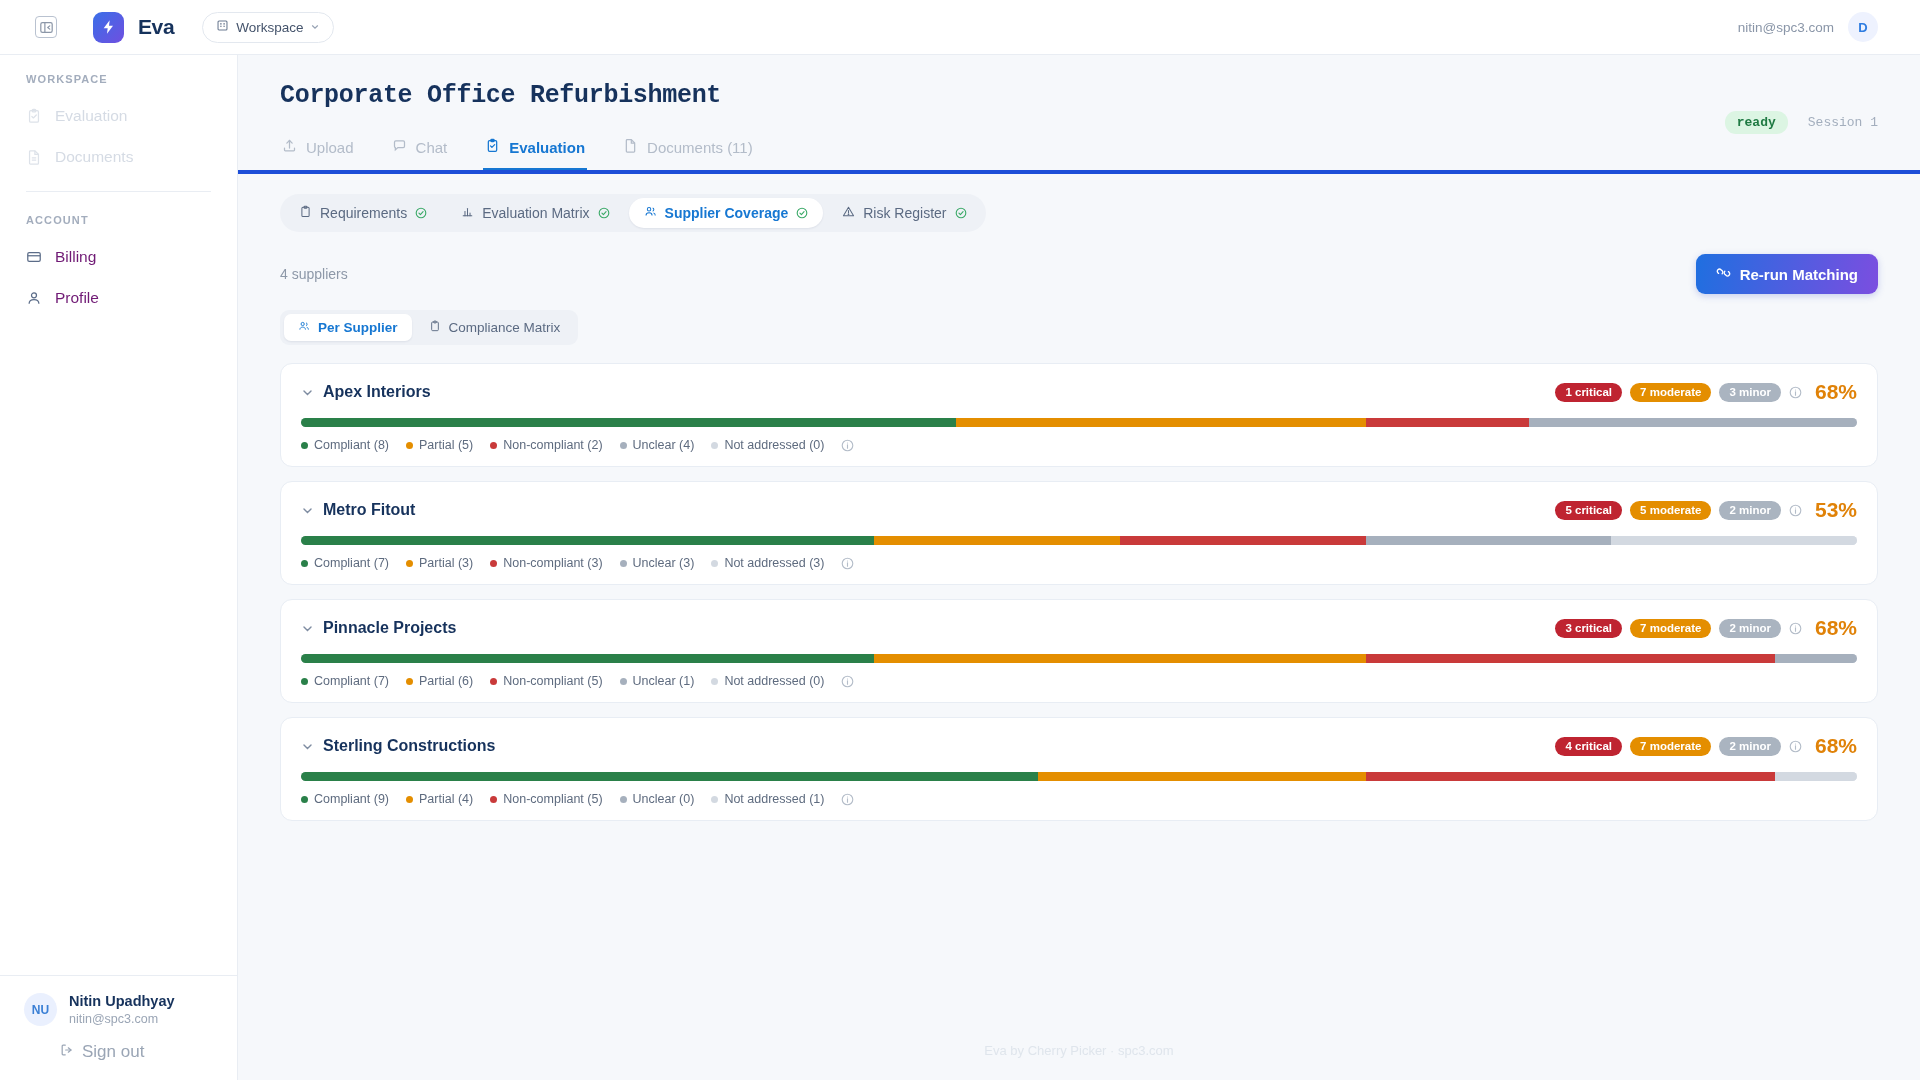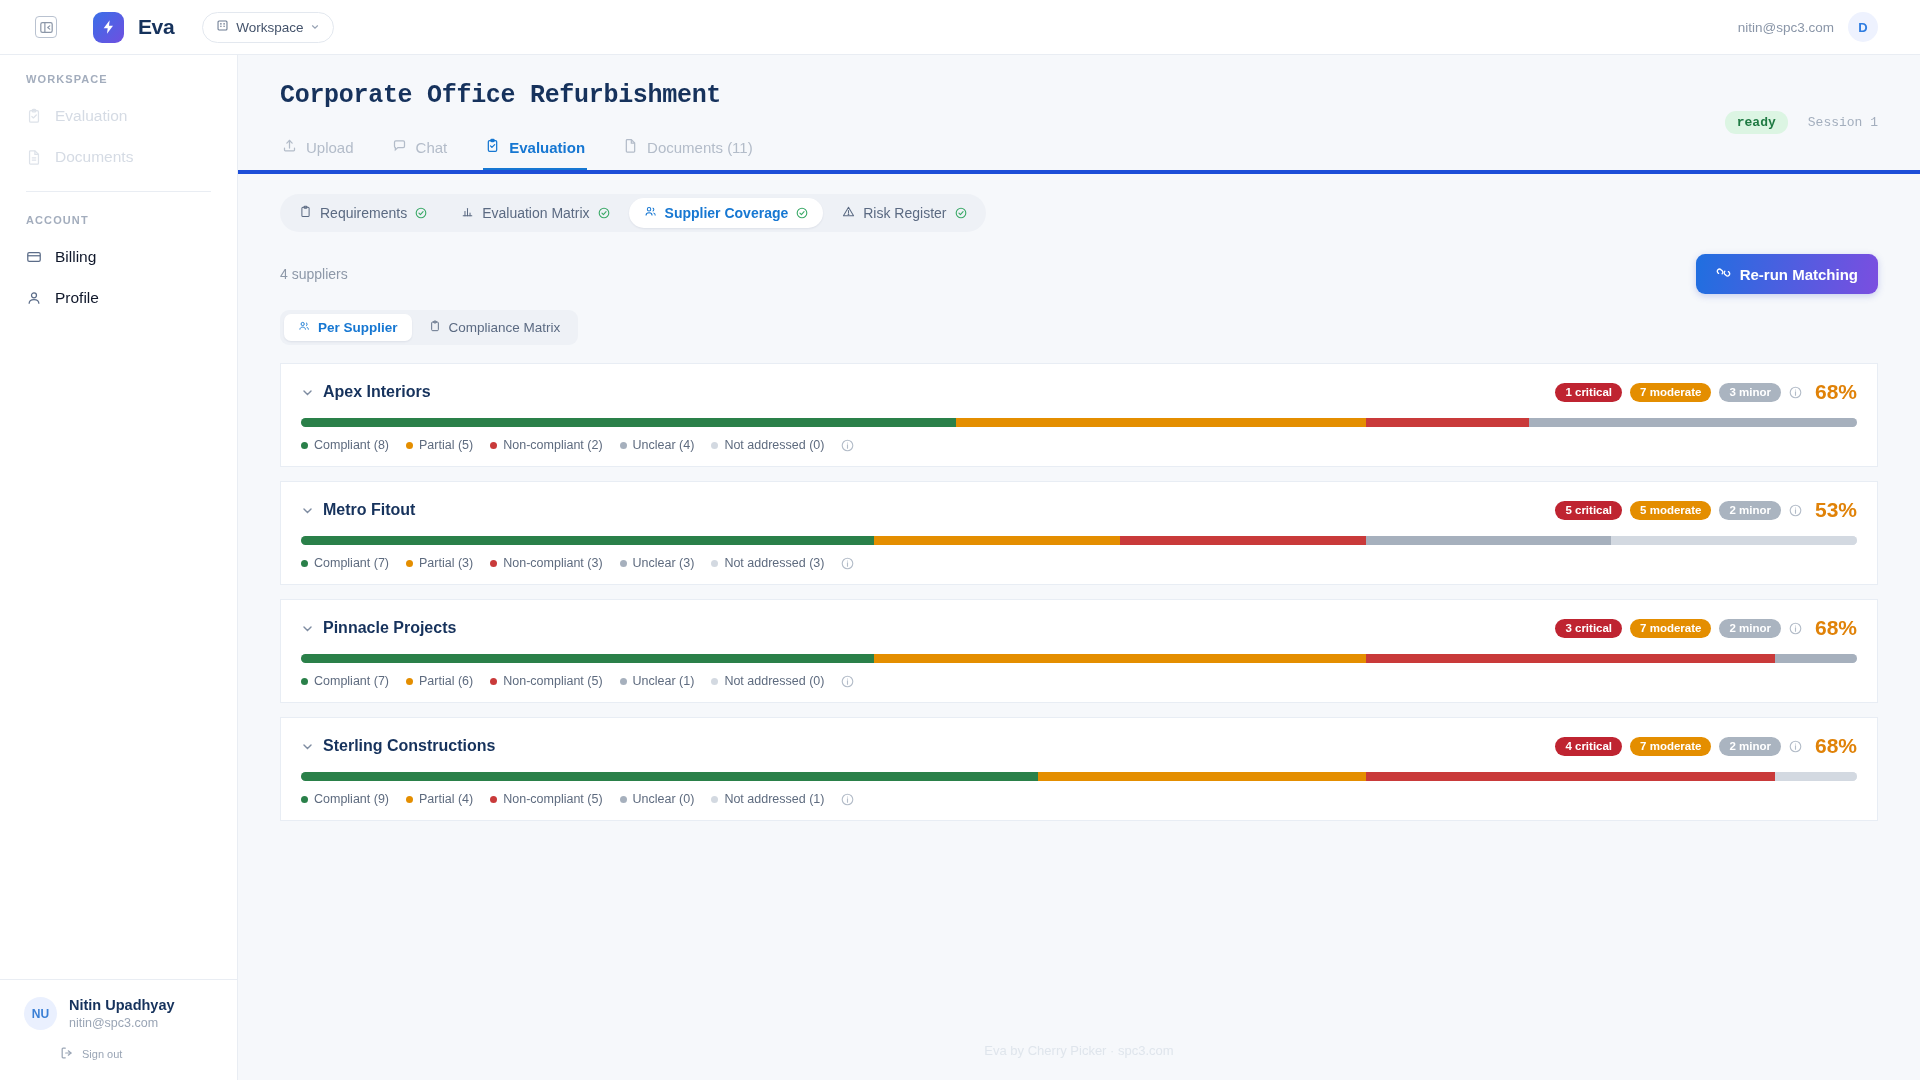--- a/index.html
+++ b/index.html
@@ -64,40 +64,40 @@
     padding-top: 18px;
   }
   .side-head {
     font-size: 11px; letter-spacing: 1.1px; font-weight: bold;
     color: #a3adbd; padding: 0 0 10px 26px;
   }
   .side-head.second { padding-top: 6px; }
   .side-item {
     display: flex; align-items: center; gap: 13px;
     height: 41px; padding-left: 26px;
-    font-size: 15.5px; color: #0f172a; cursor: pointer;
+    font-size: 15.5px; color: #701a75; cursor: pointer;
   }
   .side-item .ic { color: #5b6c88; display: flex; }
   .side-item.disabled { color: #d5dbe4; cursor: default; }
   .side-item.disabled .ic { color: #dde2e9; }
   .side-item.active { color: #23375c; font-weight: normal; }
   .side-div { height: 1px; background: #e9edf3; margin: 14px 26px 16px 26px; }
   .side-foot { margin-top: auto; border-top: 1px solid #e9edf3; padding: 16px 20px 18px 24px; }
   .side-user { display: flex; align-items: center; gap: 12px; }
   .side-avatar {
     width: 33px; height: 33px; border-radius: 50%;
     background: #eaf0fe; color: #3a7fd5;
     display: flex; align-items: center; justify-content: center;
     font-size: 12px; font-weight: bold;
   }
   .side-name { font-size: 14.5px; font-weight: bold; color: #16325c; line-height: 1.35; }
   .side-mail { font-size: 12.5px; color: #9aa5b5; line-height: 1.35; }
   .signout {
     display: flex; align-items: center; gap: 8px;
-    margin: 14px 0 0 36px; font-size: 11px; color: #9aa5b5; cursor: pointer;
+    margin: 14px 0 0 36px; font-size: 17px; color: #9aa5b5; cursor: pointer;
   }
 
   
   .main { flex: 1; min-width: 0; display: flex; flex-direction: column; background: #f6f8fb; overflow: hidden; }
   .content { flex: 1; overflow: hidden; padding: 0 0 0 0; }
 
   .page-head { padding: 26px 40px 0 42px; position: relative; font-family: Liberation Mono, monospace; }
   .page-title { font-size: 25px; font-weight: bold; color: #16325c; letter-spacing: -0.3px; }
   .sess-wrap { position: absolute; right: 42px; top: 56px; display: flex; align-items: center; gap: 20px; }
   .ready-badge {
@@ -147,21 +147,21 @@
   }
   .vt-item {
     display: flex; align-items: center; gap: 8px;
     padding: 6px 14px; border-radius: 7px; font-size: 13.5px; color: #5b6a82; cursor: pointer; justify-content: center;
   }
   .vt-item.active { background: #fff; color: #1677d2; font-weight: bold; box-shadow: 0 1px 2px rgba(20,40,80,.08); }
 
   
   .cards { padding: 18px 42px 0 42px; display: flex; flex-direction: column; gap: 14px; }
   .card {
-    background: #fff; border: 1px solid #e8edf4; border-radius: 0;
+    background: #fff; border: 1px solid #e8edf4; border-radius: 12px;
     padding: 16px 20px 14px 20px;
   }
   .card-top { display: flex; align-items: center; }
   .card-name {
     display: flex; align-items: center; gap: 9px;
     font-size: 16px; font-weight: bold; color: #16325c; cursor: pointer;
   }
   .chev { color: #7e8ca1; display: flex; }
   .card-right { margin-left: auto; display: flex; align-items: center; gap: 8px; }
   .badge { font-size: 11.5px; font-weight: bold; color: #fff; padding: 3.5px 10px; border-radius: 11px; white-space: nowrap; }

